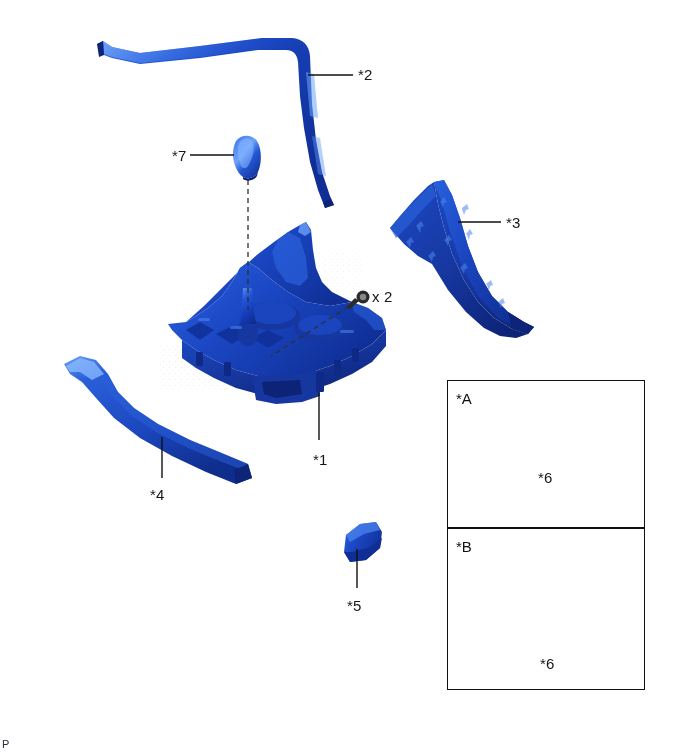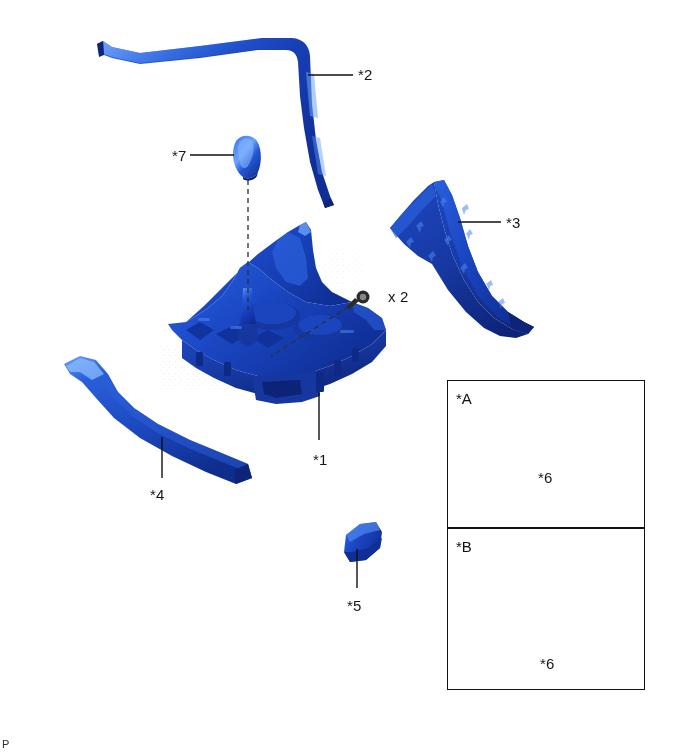--- a/index.html
+++ b/index.html
@@ -280,21 +280,21 @@
   <div class="insetbox" style="left:447px;top:380px;width:198px;height:148px;"></div>
   <div class="insetbox" style="left:447px;top:528px;width:198px;height:162px;"></div>
 
   <div class="lbl" style="left:313px;top:452px;">*1</div>
   <div class="lbl" style="left:358px;top:67px;">*2</div>
   <div class="lbl" style="left:506px;top:215px;">*3</div>
   <div class="lbl" style="left:150px;top:487px;">*4</div>
   <div class="lbl" style="left:347px;top:598px;">*5</div>
   <div class="lbl" style="left:172px;top:148px;">*7</div>
 
-  <div class="lbl" style="left:388px;top:289px;text-align:center;">x 2</div>
+  <div class="lbl" style="left:372px;top:289px;text-align:center;">x 2</div>
 
   <div class="boxlbl" style="left:456px;top:390px;">*A</div>
   <div class="lbl" style="left:538px;top:470px;">*6</div>
 
   <div class="boxlbl" style="left:456px;top:538px;">*B</div>
   <div class="lbl" style="left:540px;top:656px;">*6</div>
 
   <div class="corner-p" style="left:2px;top:738px;">P</div>
 
 </div>

